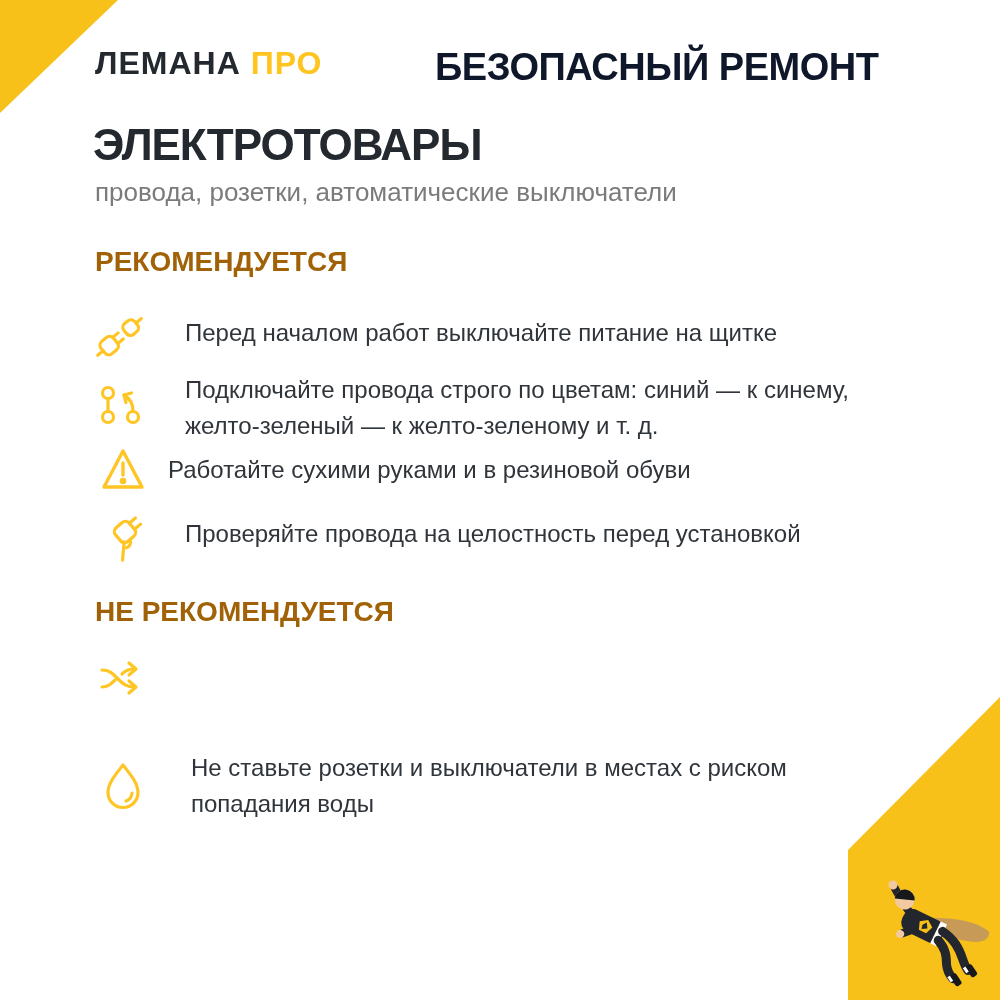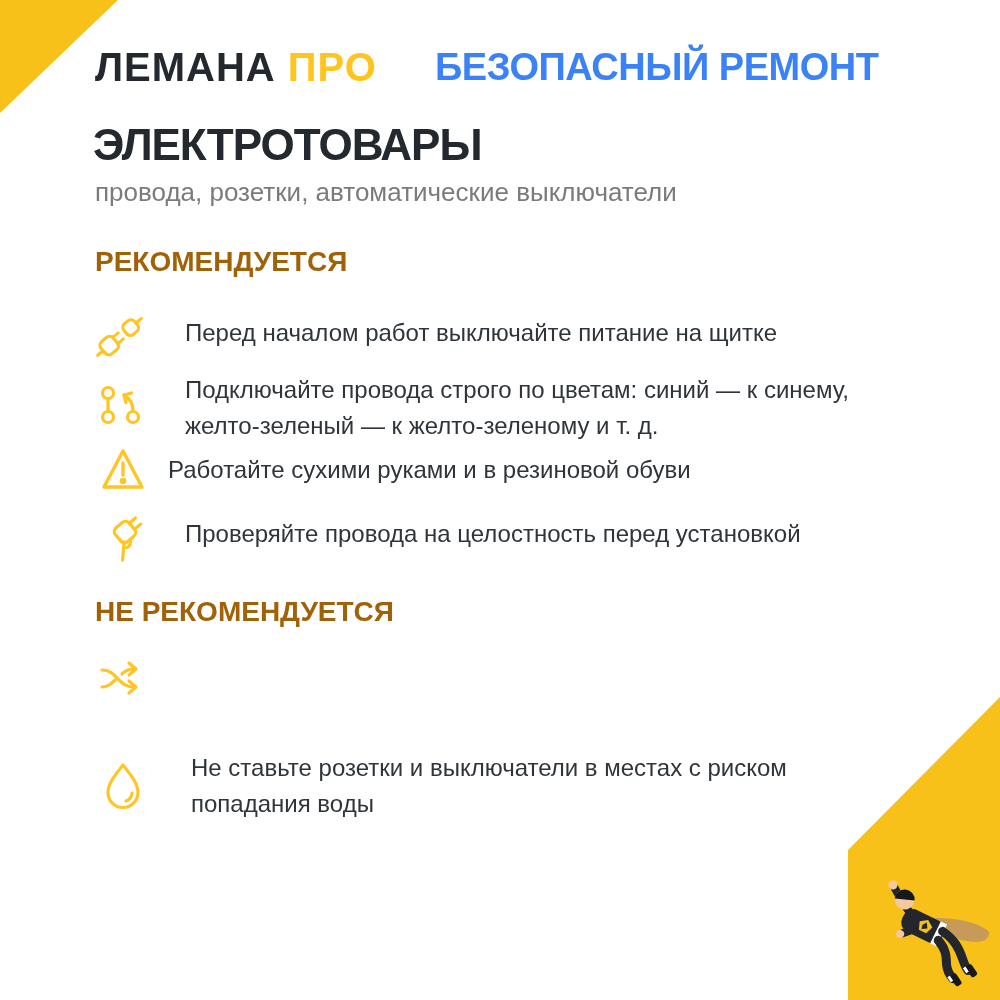--- a/index.html
+++ b/index.html
@@ -7,28 +7,28 @@
     width:1000px;height:1000px;position:relative;overflow:hidden;
     background:#ffffff;color:#262b30;
     font-family:"Liberation Sans", sans-serif;
   }
   .corner-tl{
     position:absolute;top:0;left:0;width:118px;height:113px;
     background:#F7C11A;clip-path:polygon(0 0,100% 0,0 100%);
   }
   .logo{
     position:absolute;left:95px;top:47px;
-    font-size:40px;font-weight:700;letter-spacing:1px;line-height:1;
+    font-size:32px;font-weight:700;letter-spacing:1px;line-height:1;
     color:#23292e;white-space:nowrap;
   }
   .logo .accent{color:#FFC41D;}
   .header-title{
     position:absolute;left:435px;top:48px;
     font-size:38px;font-weight:700;letter-spacing:-0.5px;line-height:1;
-    color:#3b82f6;white-space:nowrap;
+    color:#0f172a;white-space:nowrap;
   }
   .page-title{
     position:absolute;left:93px;top:121px;
     font-size:44px;font-weight:700;letter-spacing:-1px;line-height:1.1;
     color:#23292e;
   }
   .page-subtitle{
     position:absolute;left:95px;top:177px;
     font-size:26px;color:#7b7b7b;line-height:1.2;
   }

